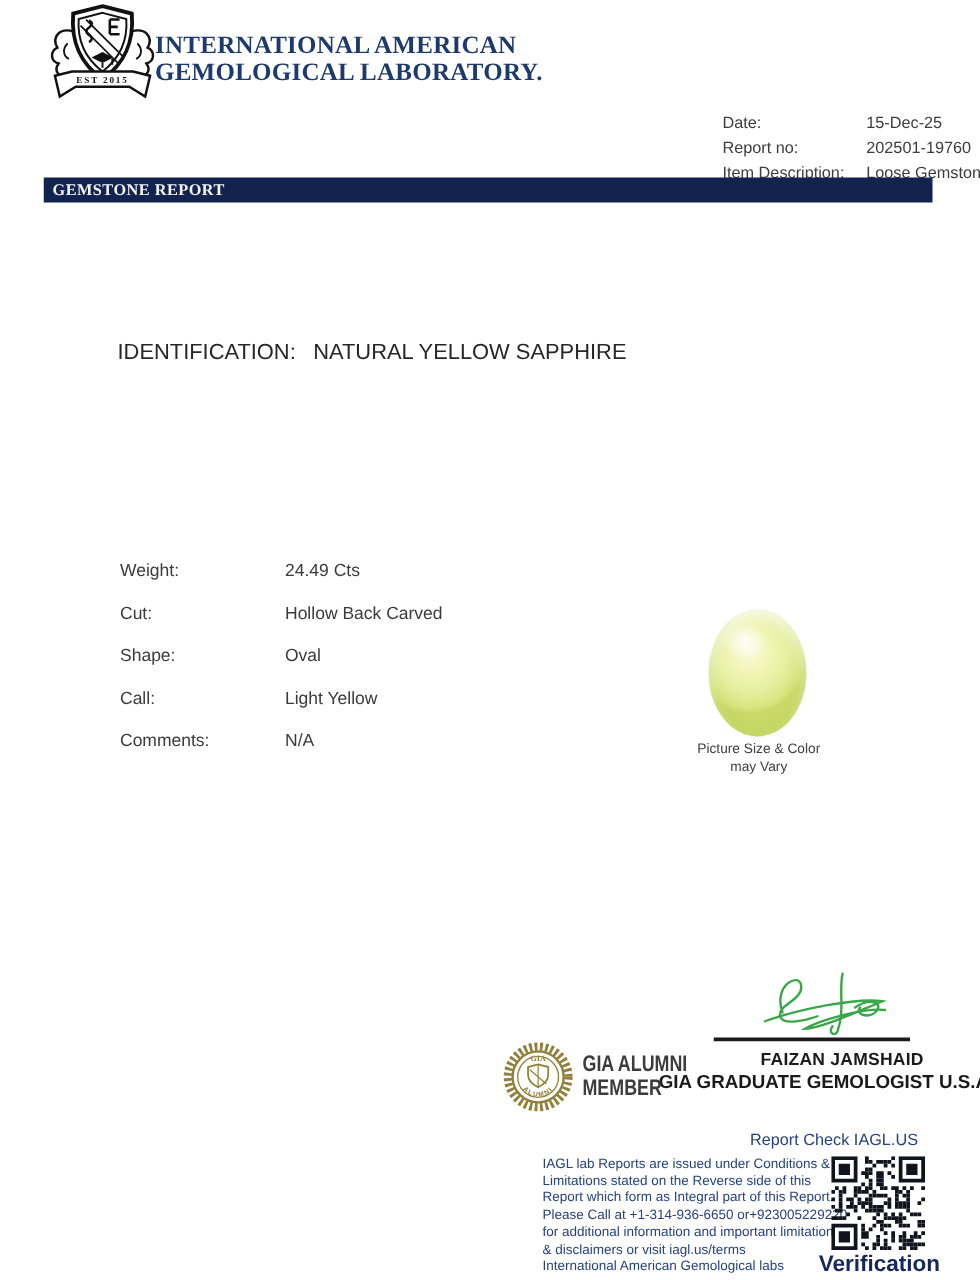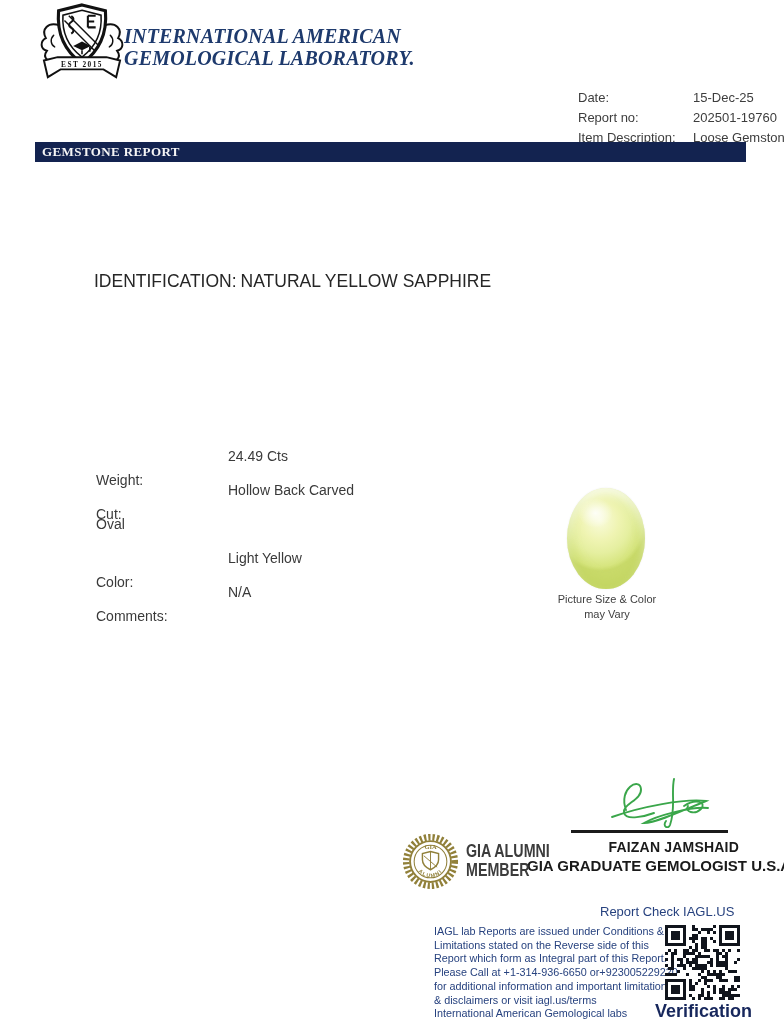--- a/index.html
+++ b/index.html
@@ -8,43 +8,43 @@
     position:relative; width:784px; height:1024px; background:#ffffff;
     margin:0 auto; overflow:hidden;
     font-family:"Liberation Sans", sans-serif; color:#3a3a3a;
   }
   .abs { position:absolute; }
 
   
   .crest { left:38px; top:2px; width:88px; height:82px; }
   .brand { left:124px; top:26px; font-family:"Liberation Serif", serif;
            font-weight:700; font-size:20px; line-height:21.5px;
-           color:var(--brand_navy,#1e3a6d); letter-spacing:0.2px; white-space:nowrap;font-style:italic; }
+           color:var(--brand_navy,#1e3a6d); letter-spacing:0.2px; white-space:nowrap; }
 
   
   .meta { left:578px; top:88px; font-size:13px; color:#3d3d3d; }
   .meta-row { display:flex; height:20px; line-height:20px; }
   .meta-label { width:115px; }
   .meta-value { white-space:nowrap; }
 
   
   .banner { left:35px; top:142px; width:711px; height:20px;
             background:var(--banner_navy,#132350); color:#f5f5f5;
             font-family:"Liberation Serif", serif; font-weight:700;
             font-size:13px; line-height:20px; padding-left:7px;
             letter-spacing:0.4px; }
 
   
   .ident { left:94px; top:271px; font-size:17.5px; color:#262626; white-space:nowrap; }
-  .ident .val { margin-left:4px; }
+  .ident .val { margin-left:14px; }
 
   
   .props { left:96px; top:448px; }
   .prop-row { display:flex; height:34px; font-size:14px; color:#3a3a3a; }
-  .prop-label { width:132px;margin-top:24px; }
+  .prop-label { width:132px; }
   .prop-value { white-space:nowrap; }
 
   
   .gem-oval { left:567px; top:488px; width:78px; height:101px; border-radius:50%;
     background: radial-gradient(ellipse 60% 50% at 42% 32%, #f9fbda 0%, #eff4b2 40%, #e5efa0 65%, #d6e57e 92%, #c9da6a 100%);
     box-shadow: inset 0 -8px 12px rgba(190,210,90,.55), inset 0 6px 10px rgba(255,255,255,.8), 0 0 2px rgba(0,0,0,.08);
   }
   .gem-oval::after { content:""; position:absolute; left:14%; top:10%; width:45%; height:30%;
     border-radius:50%; background:radial-gradient(ellipse, rgba(255,255,255,.85), rgba(255,255,255,0) 70%); }
   .gem-caption { left:546px; top:592px; width:122px; text-align:center;
@@ -131,24 +131,25 @@
   <div class="abs props">
     <div class="prop-row">
       <span class="prop-label">Weight:</span>
       <span class="prop-value">24.49 Cts</span>
     </div>
     <div class="prop-row">
       <span class="prop-label">Cut:</span>
       <span class="prop-value">Hollow Back Carved</span>
     </div>
     <div class="prop-row">
+      <span class="prop-label">Shape:</span>
       <span class="prop-value">Oval</span>
     </div>
     <div class="prop-row">
-      <span class="prop-label">Color:</span>
+      <span class="prop-label">Call:</span>
       <span class="prop-value">Light Yellow</span>
     </div>
     <div class="prop-row">
       <span class="prop-label">Comments:</span>
       <span class="prop-value">N/A</span>
     </div>
   </div>
 
   <div class="abs gem-oval"></div>
   <div class="abs gem-caption">

